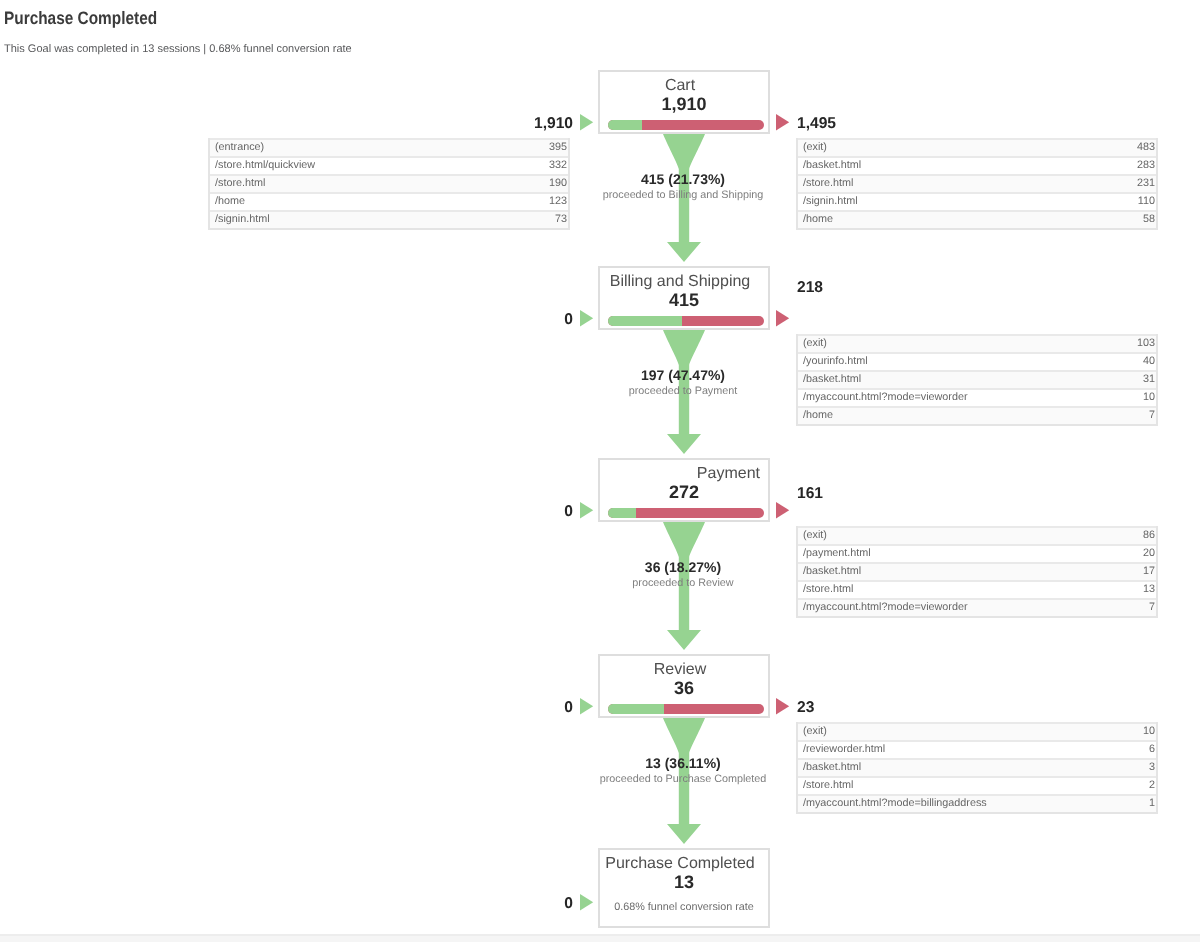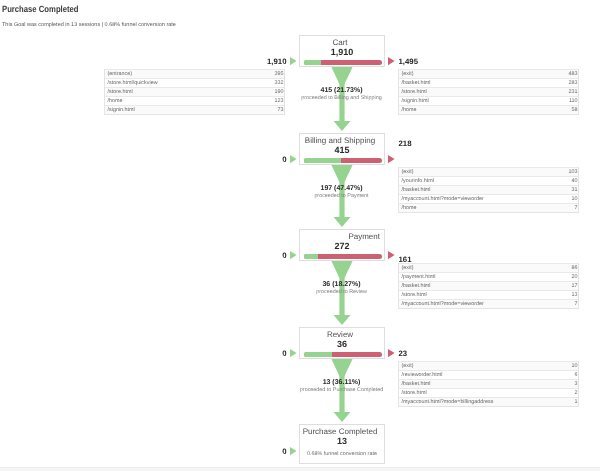--- a/index.html
+++ b/index.html
@@ -172,21 +172,21 @@
         <div class="grn" style="width:18.27%;"></div>
       </div>
   </div>
   <svg class="arrow" style="left:289.8px;top:251.20000000000002px;" width="6.6" height="8.2" viewBox="0 0 6.6 8.2">
       <path d="M 0 0 L 6.6 4.1 L 0 8.2 Z" fill="#96d391"></path>
     </svg>
   <div class="bignum r" style="right:313.5px;top:250.7px;">0</div>
   <svg class="arrow" style="left:387.8px;top:251.20000000000002px;" width="6.6" height="8.2" viewBox="0 0 6.6 8.2">
       <path d="M 0 0 L 6.6 4.1 L 0 8.2 Z" fill="#cd6073"></path>
     </svg>
-  <div class="bignum" style="left:398.5px;top:255px;">161</div>
+  <div class="bignum" style="left:398.5px;top:242px;">161</div>
   <div class="ptbl" style="left:398.0px;top:263.0px;width:181.0px;">
     <div class="prow">
         <span class="pl">(exit)</span>
         <span class="pv">86</span>
       </div>
     <div class="prow">
         <span class="pl">/payment.html</span>
         <span class="pv">20</span>
       </div>
     <div class="prow">

